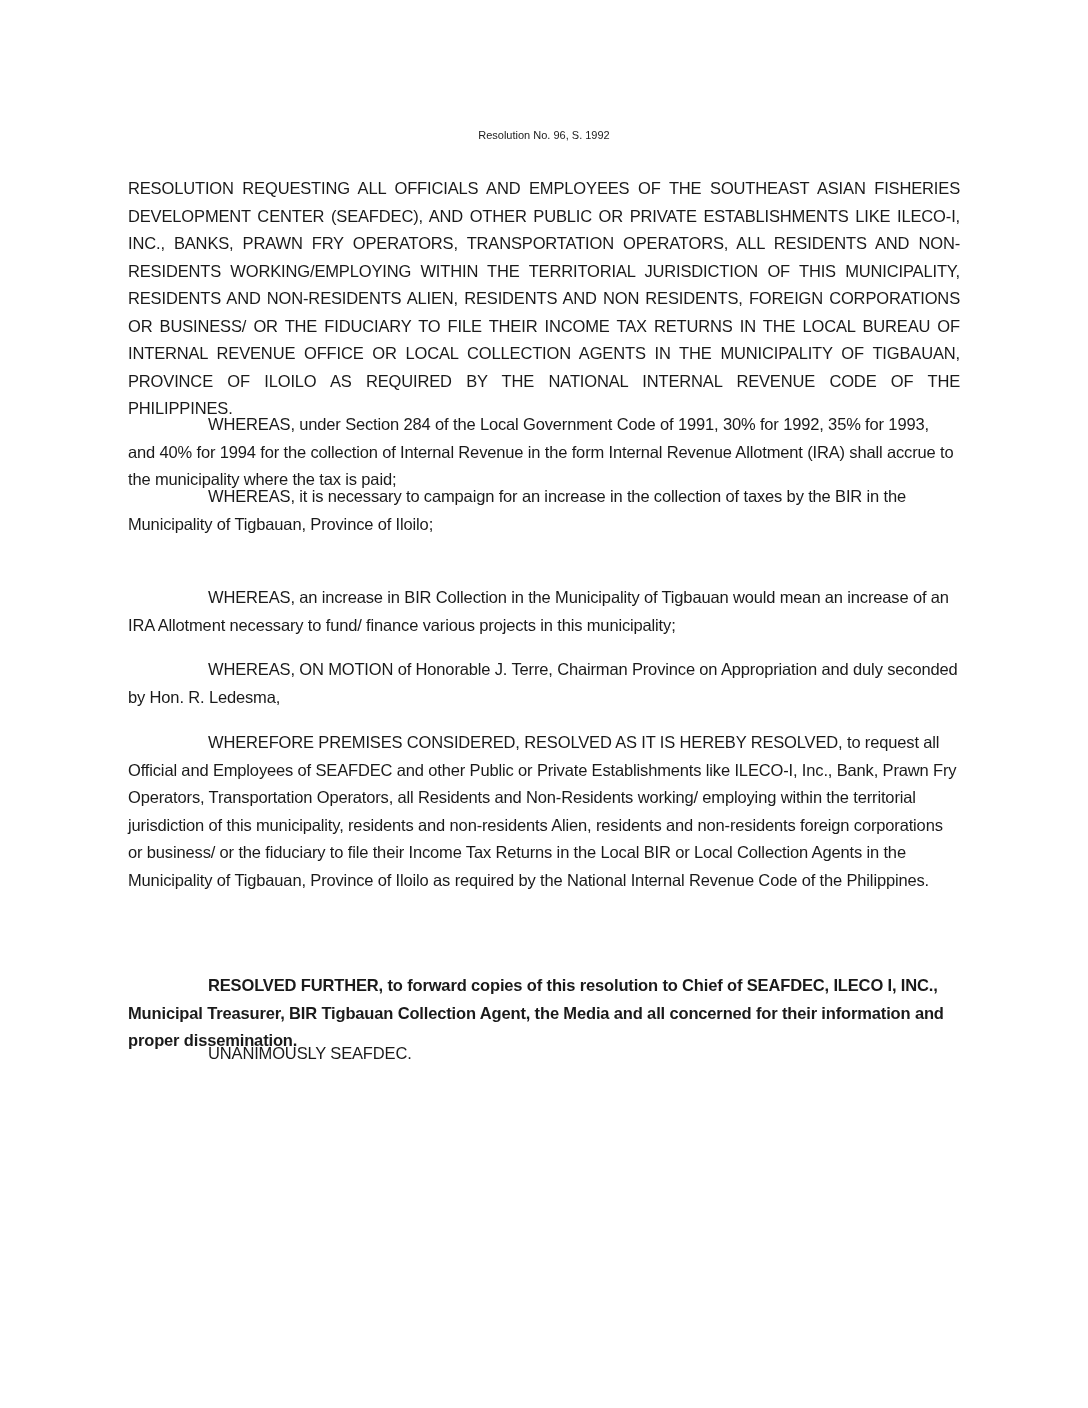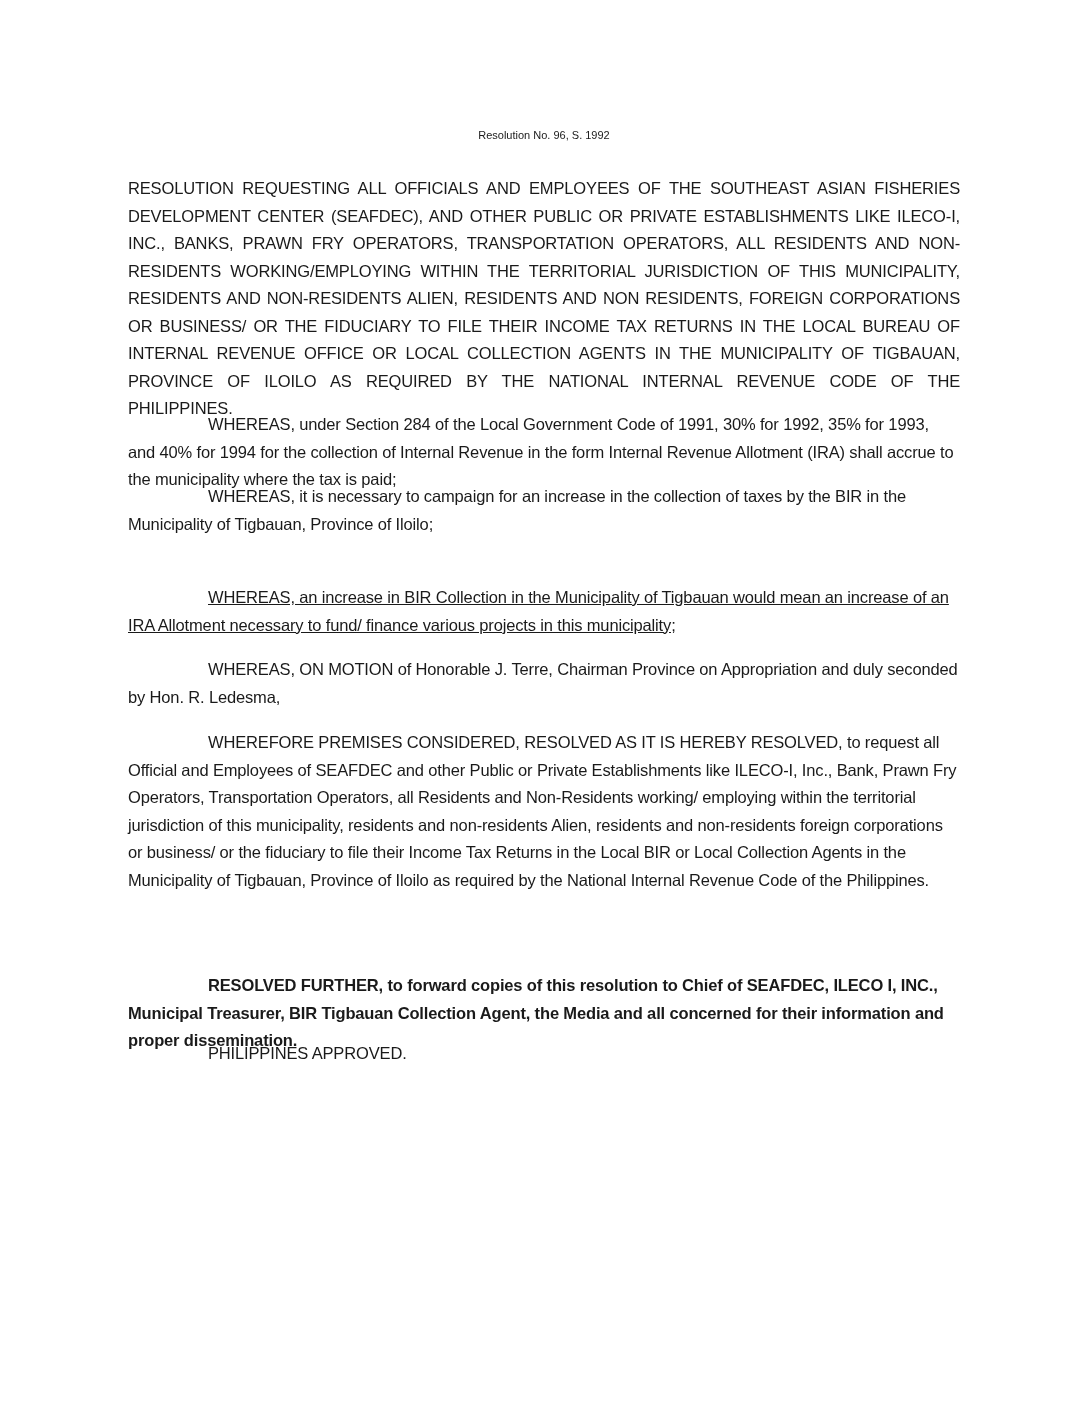--- a/index.html
+++ b/index.html
@@ -20,18 +20,18 @@
   </style>
 </head>
 <body>
 
 <div class="page">
   <div class="title">Resolution No. 96, S. 1992</div>
   <div class="heading">RESOLUTION REQUESTING ALL OFFICIALS AND EMPLOYEES OF THE SOUTHEAST ASIAN FISHERIES DEVELOPMENT CENTER (SEAFDEC), AND OTHER PUBLIC OR PRIVATE ESTABLISHMENTS LIKE ILECO-I, INC., BANKS, PRAWN FRY OPERATORS, TRANSPORTATION OPERATORS, ALL RESIDENTS AND NON-RESIDENTS WORKING/EMPLOYING WITHIN THE TERRITORIAL JURISDICTION OF THIS MUNICIPALITY, RESIDENTS AND NON-RESIDENTS ALIEN, RESIDENTS AND NON RESIDENTS, FOREIGN CORPORATIONS OR BUSINESS/ OR THE FIDUCIARY TO FILE THEIR INCOME TAX RETURNS IN THE LOCAL BUREAU OF INTERNAL REVENUE OFFICE OR LOCAL COLLECTION AGENTS IN THE MUNICIPALITY OF TIGBAUAN, PROVINCE OF ILOILO AS REQUIRED BY THE NATIONAL INTERNAL REVENUE CODE OF THE PHILIPPINES.</div>
 
   <div class="para" style="top:411px;"><span class="indent"></span><span>WHEREAS, under Section 284 of the Local Government Code of 1991, 30% for 1992, 35% for 1993, and 40% for 1994 for the collection of Internal Revenue in the form Internal Revenue Allotment (IRA) shall accrue to the municipality where the tax is paid;</span></div>
   <div class="para" style="top:483px;"><span class="indent"></span><span>WHEREAS, it is necessary to campaign for an increase in the collection of taxes by the BIR in the Municipality of Tigbauan, Province of Iloilo;</span></div>
-  <div class="para" style="top:584px;text-decoration:underline;"><span class="indent"></span><span>WHEREAS, an increase in BIR Collection in the Municipality of Tigbauan would mean an increase of an IRA Allotment necessary to fund/ finance various projects in this municipality;</span></div>
+  <div class="para" style="top:584px;"><span class="indent"></span><span>WHEREAS, an increase in BIR Collection in the Municipality of Tigbauan would mean an increase of an IRA Allotment necessary to fund/ finance various projects in this municipality;</span></div>
   <div class="para" style="top:656px;"><span class="indent"></span><span>WHEREAS, ON MOTION of Honorable J. Terre, Chairman Province on Appropriation and duly seconded by Hon. R. Ledesma,</span></div>
   <div class="para" style="top:729px;"><span class="indent"></span><span>WHEREFORE PREMISES CONSIDERED, RESOLVED AS IT IS HEREBY RESOLVED, to request all Official and Employees of SEAFDEC and other Public or Private Establishments like ILECO-I, Inc., Bank, Prawn Fry Operators, Transportation Operators, all Residents and Non-Residents working/ employing within the territorial jurisdiction of this municipality, residents and non-residents Alien, residents and non-residents foreign corporations or business/ or the fiduciary to file their Income Tax Returns in the Local BIR or Local Collection Agents in the Municipality of Tigbauan, Province of Iloilo as required by the National Internal Revenue Code of the Philippines.</span></div>
   <div class="para" style="top:972px;font-weight:bold;"><span class="indent"></span><span>RESOLVED FURTHER, to forward copies of this resolution to Chief of SEAFDEC, ILECO I, INC., Municipal Treasurer, BIR Tigbauan Collection Agent, the Media and all concerned for their information and proper dissemination.</span></div>
-  <div class="para" style="top:1040px;"><span class="indent"></span><span>PHILIPPINES APPROVED.</span></div>
+  <div class="para" style="top:1040px;"><span class="indent"></span><span>UNANIMOUSLY SEAFDEC.</span></div>
 </div>
 
 </body></html>

